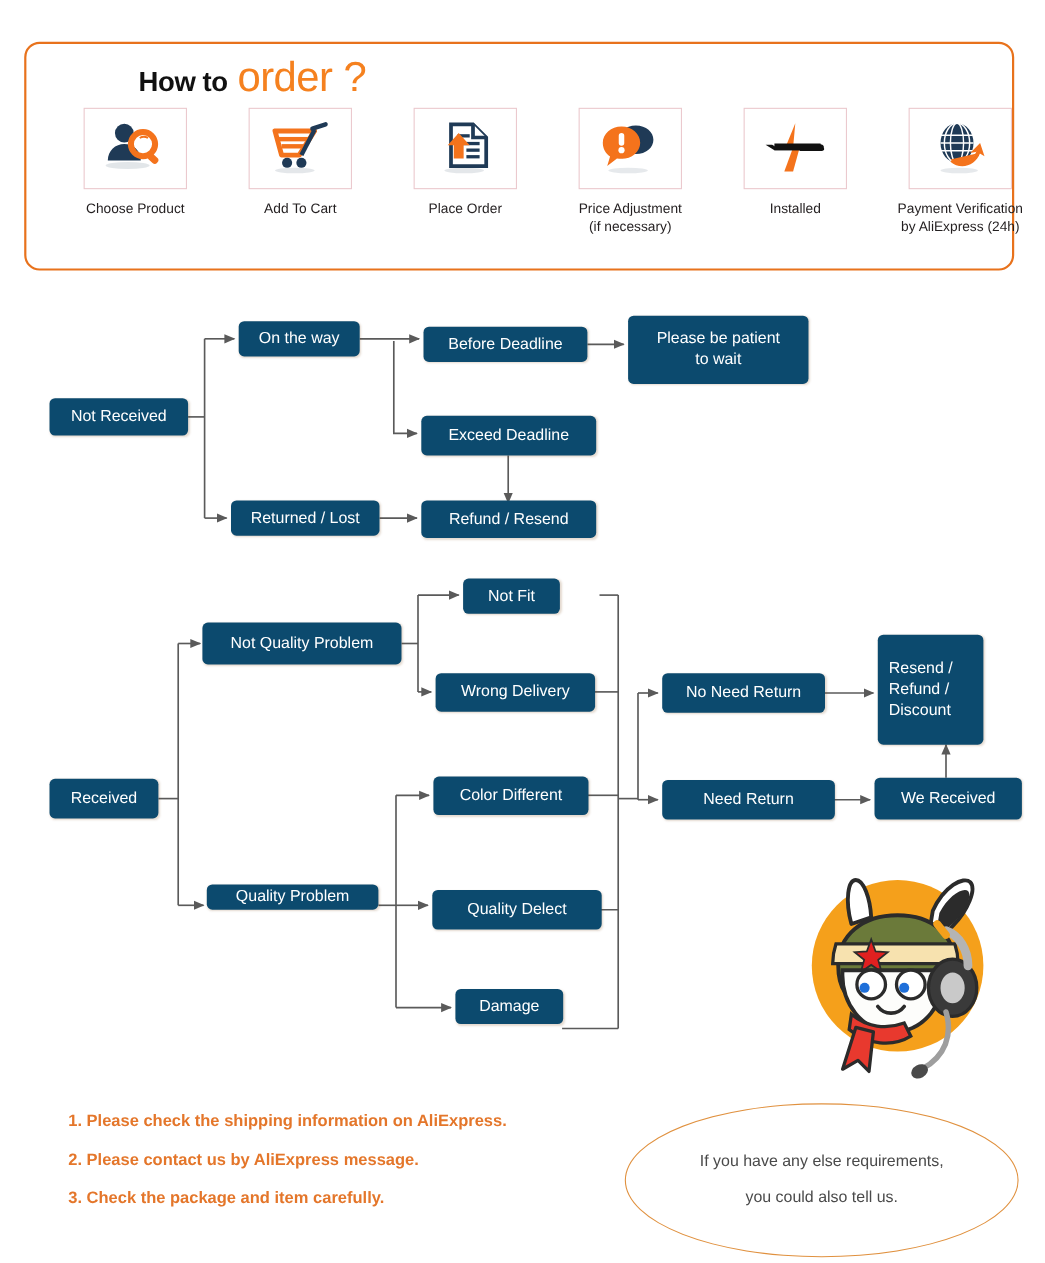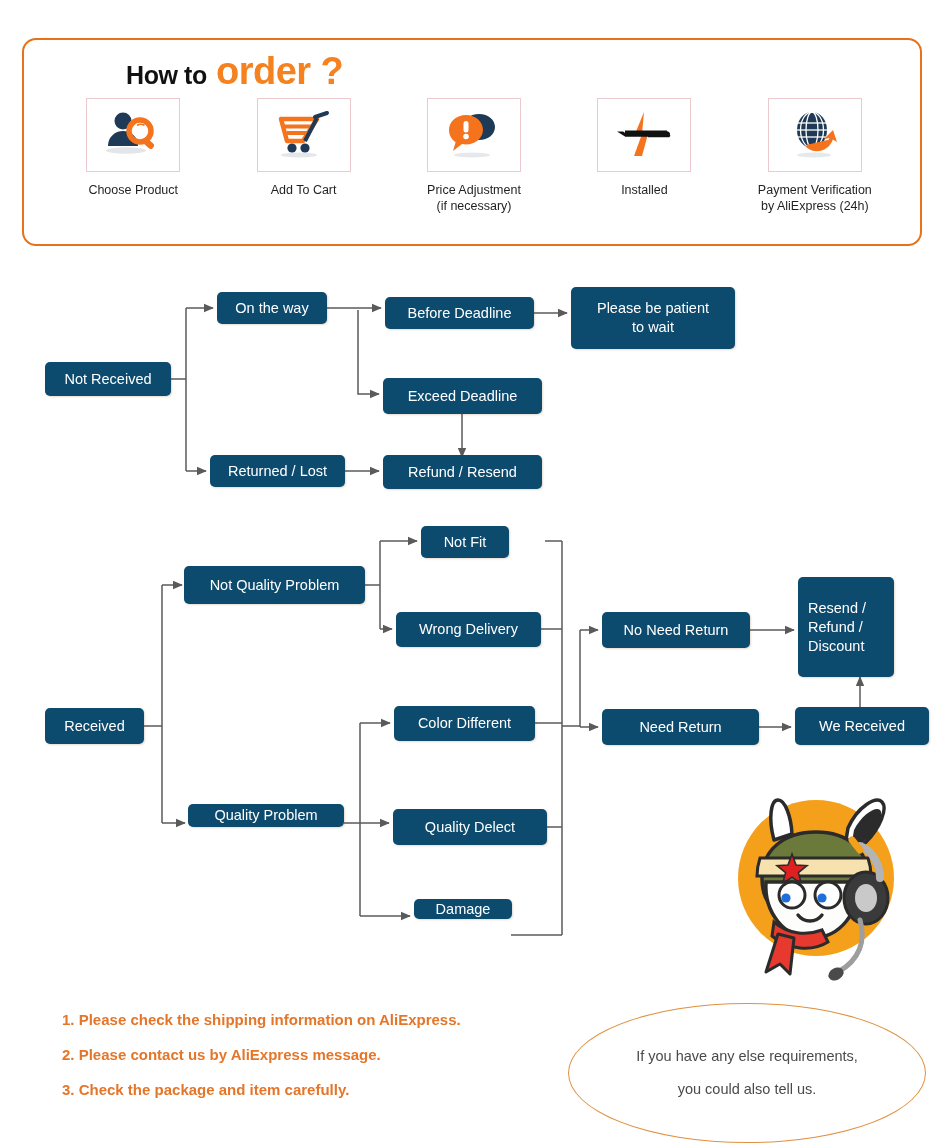--- a/index.html
+++ b/index.html
@@ -6,21 +6,21 @@
   body{width:950px;height:1148px;position:relative;overflow:hidden;
        font-family:"Liberation Sans","DejaVu Sans",sans-serif;}
 
   
   #how-panel{position:absolute;left:22px;top:38px;width:900px;height:208px;
              border:2px solid #E8721C;border-radius:14px;box-sizing:border-box;}
   #how-title{position:absolute;left:88px;top:9px;background:#ffffff;
              padding:0 14px;white-space:nowrap;line-height:44px;height:44px;}
   #how-title .blk{font-size:25px;font-weight:bold;color:#111111;letter-spacing:-0.4px;
                   vertical-align:baseline;}
-  #how-title .org{font-size:38px;font-weight:bold;color:#F5811F;letter-spacing:-0.5px;
+  #how-title .org{font-size:38px;font-weight:normal;color:#F5811F;letter-spacing:-0.5px;
                   vertical-align:baseline;margin-left:9px;}
 
   #steps{position:absolute;left:24px;top:58px;width:852px;display:flex;}
   .step{flex:1 1 0;display:flex;flex-direction:column;align-items:center;}
   .step-frame{width:94px;height:74px;border:1px solid #EBC9CE;box-sizing:border-box;
               display:flex;align-items:center;justify-content:center;background:#fff;}
   .step-frame svg{display:block;}
   .step-label{margin-top:10px;font-size:12.5px;color:#231F20;text-align:center;
               line-height:16px;width:150px;}
 
@@ -82,20 +82,37 @@
           <path d="M42 8L30 31" stroke="#1F3A56" stroke-width="4" fill="none"></path>
           <circle cx="17" cy="38" r="4.6" fill="#1F3A56"></circle>
           <circle cx="30" cy="38" r="4.6" fill="#1F3A56"></circle>
           <ellipse cx="24" cy="45" rx="18" ry="2.6" fill="#1F3A56" opacity=".12"></ellipse>
         </svg>
         </span>
       </div>
       <div class="step-label"><span>Add To Cart</span></div>
     </div>
 
+    <div class="step">
+      <div class="step-frame">
+        <span>
+        <svg width="58" height="50" viewBox="0 0 58 50">
+          <path d="M16 3h20l12 12v26H16z" fill="#fff" stroke="#1F3A56" stroke-width="3.4"></path>
+          <path d="M36 3v12h12" fill="#fff" stroke="#1F3A56" stroke-width="3.4"></path>
+          <rect x="22" y="12" width="11" height="3" fill="#1F3A56"></rect>
+          <rect x="22" y="19" width="20" height="3" fill="#1F3A56"></rect>
+          <rect x="30" y="25" width="12" height="3" fill="#1F3A56"></rect>
+          <rect x="30" y="31" width="12" height="3" fill="#1F3A56"></rect>
+          <path d="M13 22l10-11 10 11h-5.5v12h-9V22z" fill="#F4731C"></path>
+          <ellipse cx="28" cy="45" rx="18" ry="2.6" fill="#1F3A56" opacity=".12"></ellipse>
+        </svg>
+        </span>
+      </div>
+      <div class="step-label"><span>Place Order</span></div>
+    </div>
 
     <div class="step">
       <div class="step-frame">
         <span>
         <svg width="58" height="50" viewBox="0 0 58 50">
           <path d="M34 4c9.5 0 16 6 16 13s-6.5 13-16 13c-1.7 0-3.4-.2-5-.6L22 34l1.4-6.2C20.2 25.4 18 21.5 18 17 18 10 24.5 4 34 4z" fill="#1F3A56"></path>
           <path d="M21 5c9.4 0 17 6.6 17 14.7S30.4 34.4 21 34.4c-1.4 0-2.8-.1-4.1-.4L8 41l2.6-8.8C6.3 29.3 4 24.8 4 19.7C4 11.6 11.6 5 21 5z" fill="#F4731C"></path>
           <rect x="18.5" y="11" width="5" height="11.5" rx="2.5" fill="#fff"></rect>
           <circle cx="21" cy="26.5" r="2.8" fill="#fff"></circle>
           <ellipse cx="27" cy="45" rx="18" ry="2.6" fill="#1F3A56" opacity=".11"></ellipse>
@@ -214,21 +231,21 @@
 <div class="node" style="left:210px;top:455px;width:135px;height:32px;">Returned / Lost</div>
 <div class="node" style="left:383px;top:455px;width:159px;height:34px;">Refund / Resend</div>
 
 <div class="node" style="left:45px;top:708px;width:99px;height:36px;">Received</div>
 <div class="node" style="left:184px;top:566px;width:181px;height:38px;">Not Quality Problem</div>
 <div class="node" style="left:188px;top:804px;width:156px;height:23px;">Quality Problem</div>
 <div class="node" style="left:421px;top:526px;width:88px;height:32px;">Not Fit</div>
 <div class="node" style="left:396px;top:612px;width:145px;height:35px;">Wrong Delivery</div>
 <div class="node" style="left:394px;top:706px;width:141px;height:35px;">Color Different</div>
 <div class="node" style="left:393px;top:809px;width:154px;height:36px;">Quality Delect</div>
-<div class="node" style="left:414px;top:899px;width:98px;height:20px;">Damage</div>
+<div class="node" style="left:414px;top:899px;width:98px;height:32px;">Damage</div>
 <div class="node" style="left:602px;top:612px;width:148px;height:36px;">No Need Return</div>
 <div class="node" style="left:602px;top:709px;width:157px;height:36px;">Need Return</div>
 <div class="node ml" style="left:798px;top:577px;width:96px;height:100px;flex-direction:column;align-items:flex-start;padding-left:10px;">
   <span>Resend /</span>
   <span>Refund /</span>
   <span>Discount</span>
 </div>
 <div class="node" style="left:795px;top:707px;width:134px;height:38px;">We Received</div>
 
 <div id="mascot">

